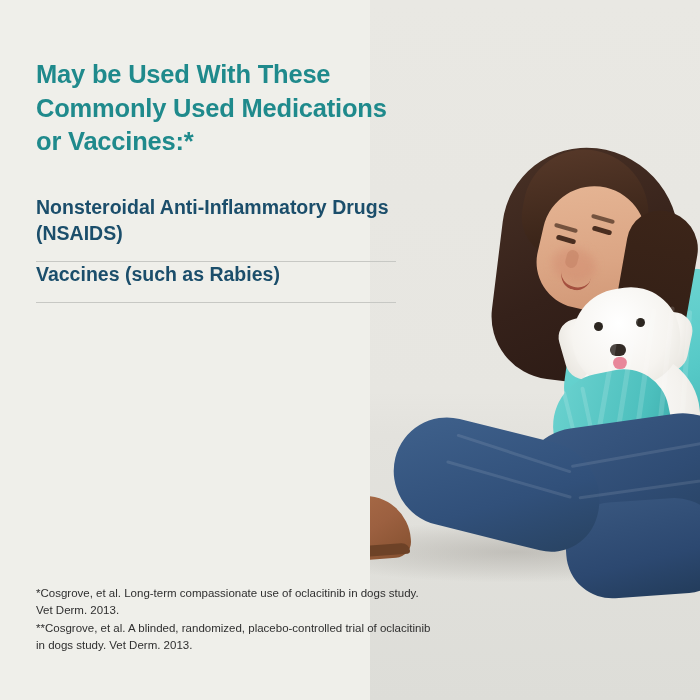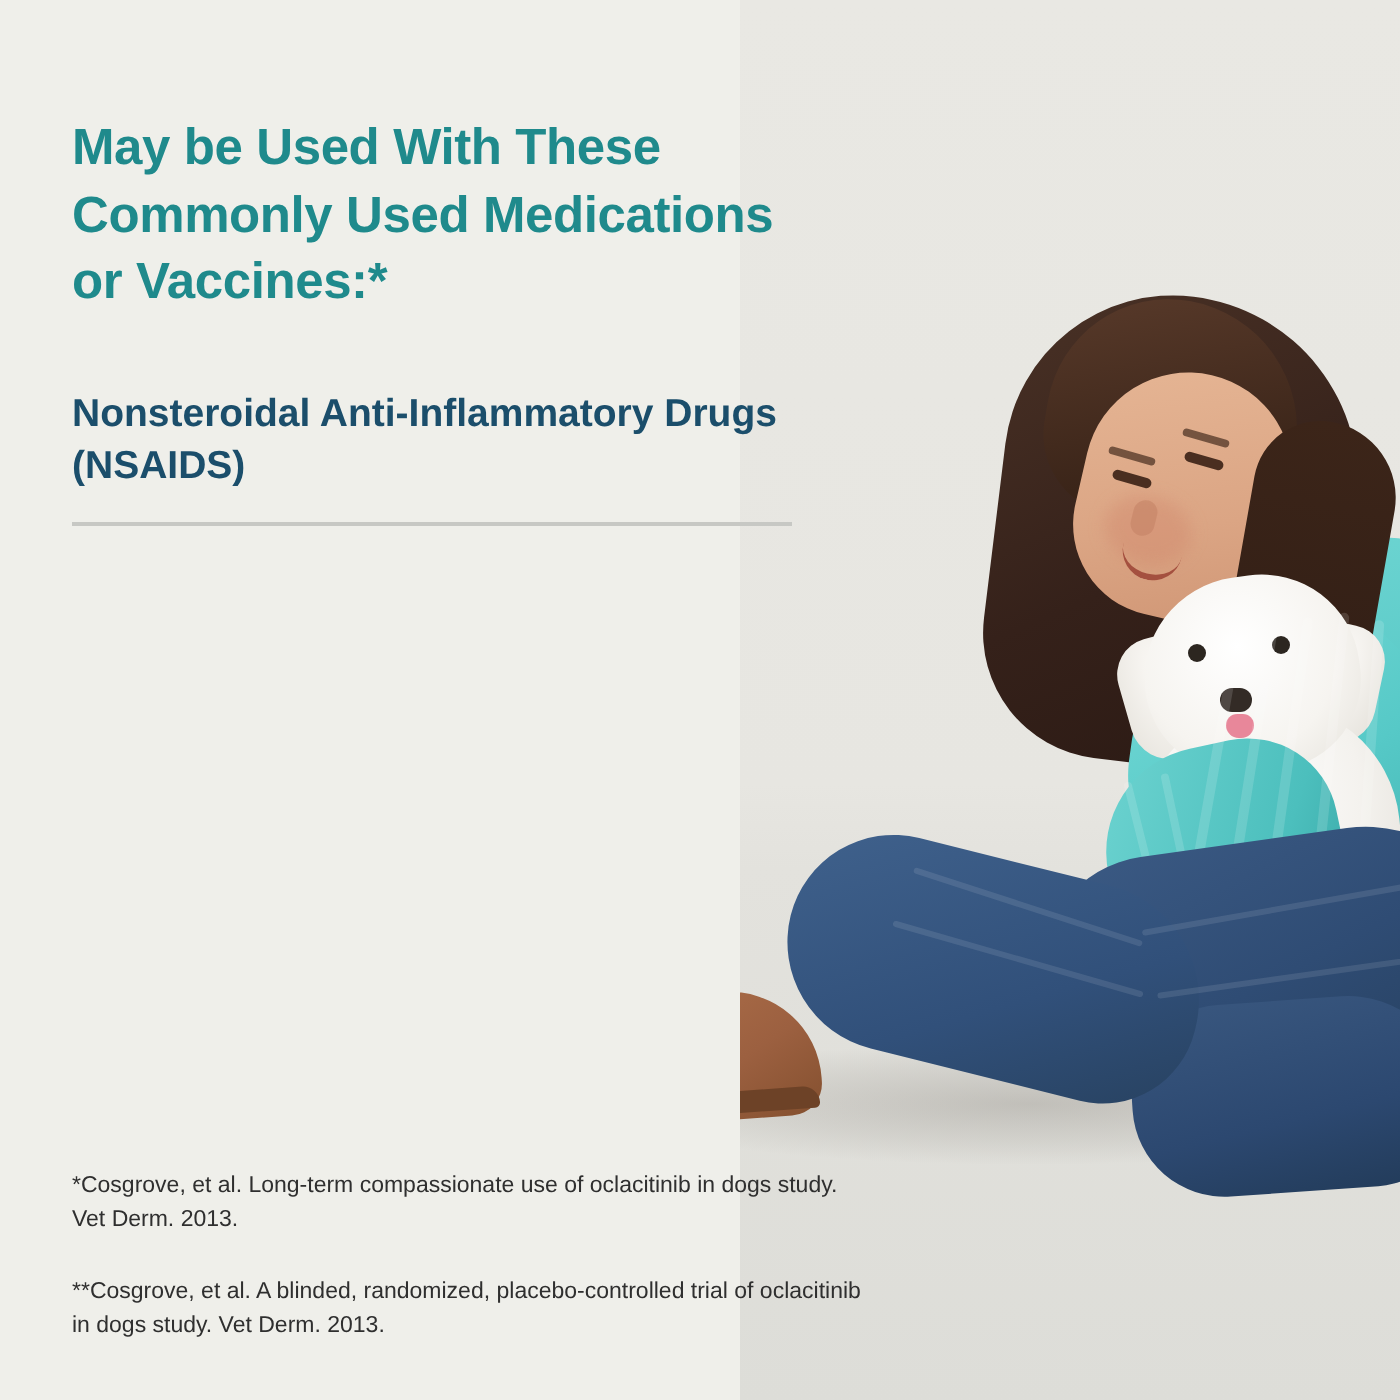--- a/index.html
+++ b/index.html
@@ -365,21 +365,20 @@
   .footnotes {
     position: absolute;
     left: 36px;
     top: 585px;
     width: 400px;
     color: #2f2f2f;
     font-size: 11.5px;
     line-height: 1.5;
   }
   .footnote + .footnote {
-    margin-top: 18px;
   }
 </style>
 </head>
 <body>
 
 <div class="page">
 
   <div class="photo">
     <div class="photo-bg"></div>
     <div class="floor-shadow"></div>
@@ -432,20 +431,21 @@
     <div class="shoe-sole"></div>
   </div>
 
   <div class="content">
 
     <div class="headline">May be Used With These Commonly Used Medications or Vaccines:*</div>
 
     <div class="list">
       <div class="list-item">Nonsteroidal Anti-Inflammatory Drugs (NSAIDS)</div>
       <div class="divider"></div>
+      <div class="list-item">Vaccines (such as Rabies)</div>
       <div class="divider"></div>
     </div>
 
     <div class="footnotes">
       <div class="footnote">*Cosgrove, et al. Long-term compassionate use of oclacitinib in dogs study. Vet Derm. 2013.</div>
       <div class="footnote">**Cosgrove, et al. A blinded, randomized, placebo-controlled trial of oclacitinib in dogs study. Vet Derm. 2013.</div>
     </div>
 
   </div>
 </div>

